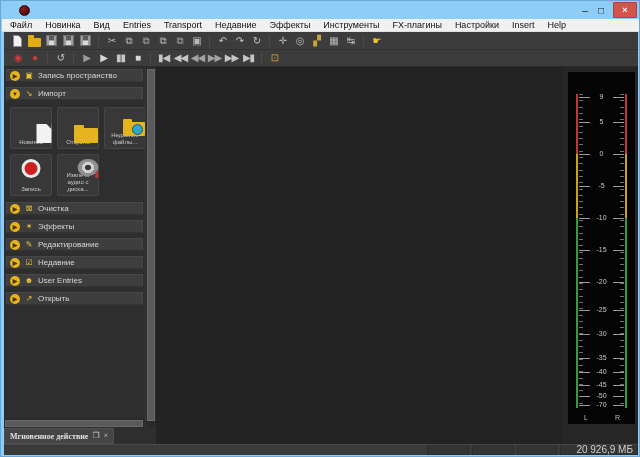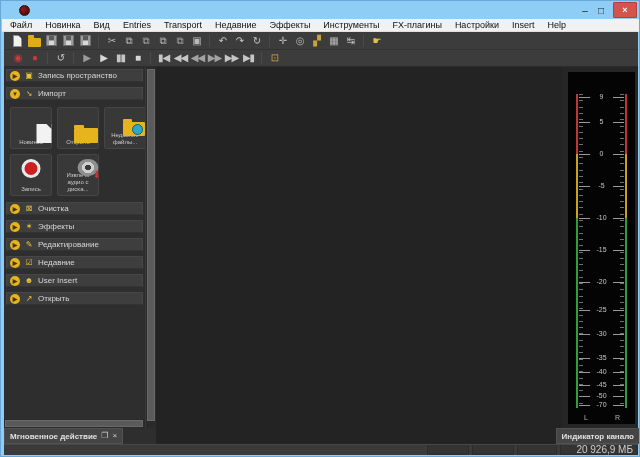--- a/index.html
+++ b/index.html
@@ -80,21 +80,21 @@
     background:radial-gradient(circle, #3a3a3a 0 3px, #cfcfcf 3px 6px, #8f8f8f 6px 10px, #6f6f6f 10px); position:relative; }
   .bi-disc::after { content:"⬇"; position:absolute; right:-3px; bottom:-4px; font-size:10px; color:#cf3333; }
   
   .vscroll { position:absolute; right:0; top:0; width:11px; height:361px; background:#2a2a2a; border-left:1px solid #383838; }
   .vscroll .thumb { position:absolute; left:1px; top:2px; width:8px; height:352px; background:#5a5a5a; border:1px solid #6a6a6a; }
   .hscroll { position:absolute; left:0; top:352px; width:141px; height:9px; background:#2a2a2a; }
   .hscroll .thumb { position:absolute; left:1px; top:1px; width:138px; height:7px; background:#5a5a5a; border:1px solid #6a6a6a; }
   
   .tab { position:absolute; top:361px; height:16px; background:#454545; border:1px solid #525252;
     display:flex; align-items:center; gap:4px; padding:0 5px; }
-  #left-tab { left:0; }
+  #left-tab { left:0;font-family:Liberation Serif, serif; }
   #meter-tab { right:-2px; }
   .tab-label { font-size:8px; font-weight:bold; color:#e0e0e0; white-space:nowrap; }
   .tab-ico { font-size:8px; color:#cfcfcf; line-height:1; }
   
   .main-area { position:absolute; left:152px; top:0; width:406px; height:377px; background:#232323; }
   
   .meter-panel { position:absolute; left:558px; top:0; width:76px; height:377px; background:#262626; }
   .meter-box { position:absolute; left:6px; top:5px; width:67px; height:352px; background:#040404; }
   .strip { position:absolute; top:22px; bottom:16px; width:2px; }
   .strip.left { left:8px; } .strip.right { right:8px; }
@@ -271,21 +271,21 @@
                 <b class="arr">▶</b>
               </span>
               <span class="sec-ico">☑</span>
               <span class="sec-label">Недавние</span>
             </div>
             <div class="sec">
               <span class="disc">
                 <b class="arr">▶</b>
               </span>
               <span class="sec-ico">☻</span>
-              <span class="sec-label">User Insert</span>
+              <span class="sec-label">User Entries</span>
             </div>
             <div class="sec">
               <span class="disc">
                 <b class="arr">▶</b>
               </span>
               <span class="sec-ico">↗</span>
               <span class="sec-label">Открыть</span>
             </div>
           </div>
         <div class="vscroll">
@@ -380,23 +380,20 @@
           <span class="chan r">R</span>
         </div>
       </div>
 
       <div class="tab" id="left-tab">
         <span class="tab-label">Мгновенное действие</span>
         <span class="tab-ico">❐</span>
         <span class="tab-ico">×</span>
       </div>
 
-      <div class="tab" id="meter-tab">
-        <span class="tab-label">Индикатор канало</span>
-      </div>
 
     </div>
 
     <div class="statusbar">
       <div class="status-cell c1"></div>
       <div class="status-cell c2"></div>
       <div class="status-cell c3"></div>
       <div class="status-cell mem">20 926,9 МБ</div>
     </div>
 

